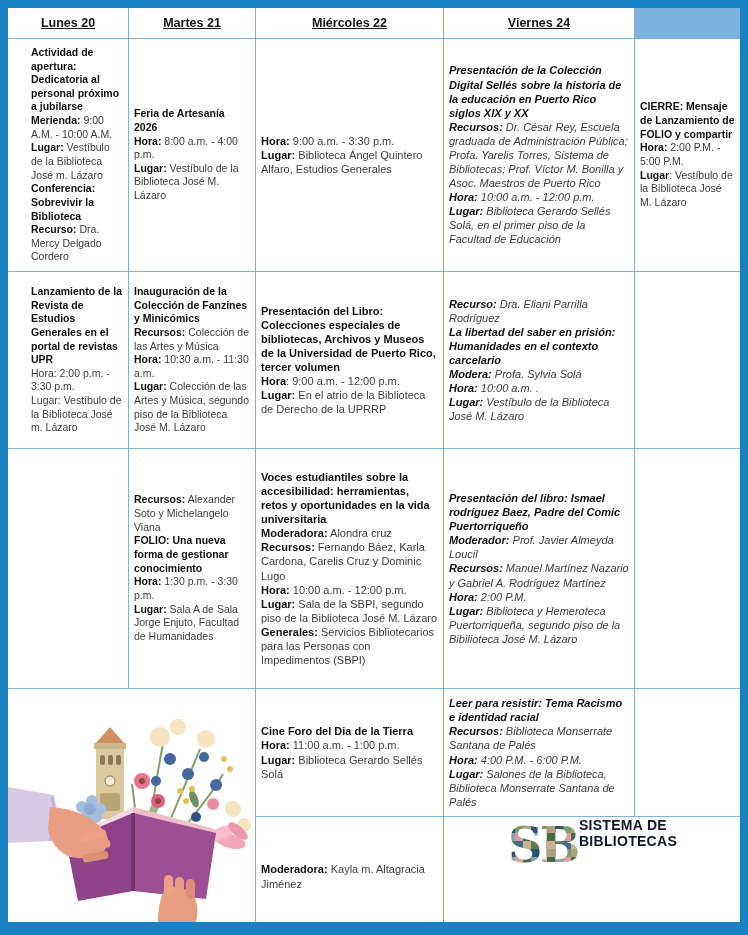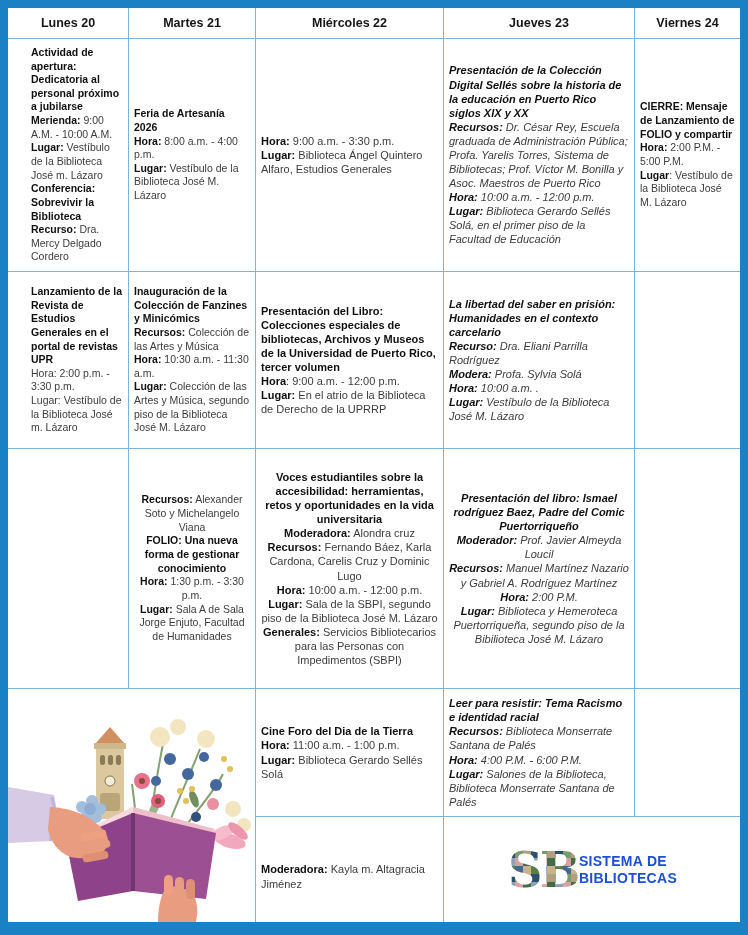--- a/index.html
+++ b/index.html
@@ -11,45 +11,44 @@
   }
   .grid{
     display:grid;width:732px;height:914px;
     grid-template-columns:120px 126px 187px 190px 105px;
     grid-template-rows:30px 232px 176px 239px 127px 105px;
     gap:1px;background:#7fb2da;
   }
   .cellbox{background:#ffffff;overflow:hidden;}
   .dayhdr{
     display:flex;align-items:center;justify-content:center;
-    font-weight:bold;font-size:12.5px;color:#161616;
+    font-weight:bold;font-size:12.5px;color:#161616;text-decoration:underline;
   }
   .cell{
     display:flex;flex-direction:column;justify-content:center;
     padding:4px 5px;font-size:10.5px;line-height:1.3;color:#3c3c3c;
     text-align:left;
   }
   .cell.wide{font-size:11px;line-height:1.28;}
   .cell strong{color:#101010;}
   .c1{grid-column:1;padding-left:23px;} .c2{grid-column:2;} .c3{grid-column:3;} .c4{grid-column:4;font-style:italic;} .c5{grid-column:5;}
-  .r1{grid-row:2;} .r2{grid-row:3;} .r3{grid-row:4;text-align:center;} .r4{grid-row:5;} .r5{grid-row:6;gap:48px;}
+  .r1{grid-row:2;} .r2{grid-row:3;} .r3{grid-row:4;} .r4{grid-row:5;} .r5{grid-row:6;gap:48px;}
   .illus{grid-column:1/3;grid-row:5/7;display:flex;align-items:flex-end;justify-content:flex-start;}
-  .logoCell{grid-column:4/6;grid-row:6/7;display:flex;align-items:center;justify-content:center;}
-  .logoText{font-weight:bold;font-size:14px;line-height:1.15;color:#1d4ed8;letter-spacing:.3px;}
+  .logoCell{grid-column:4/6;grid-row:6/7;display:flex;justify-content:center;}
+  .logoText{font-weight:bold;font-size:14px;line-height:1.15;color:#0f172a;letter-spacing:.3px;}
 </style>
 </head>
 <body>
 
 <div class="frame">
   <div class="grid">
 
     <div class="cellbox dayhdr">Lunes 20</div>
     <div class="cellbox dayhdr">Martes 21</div>
     <div class="cellbox dayhdr">Miércoles 22</div>
-    <div class="cellbox dayhdr">Jueves 23</div>
     <div class="cellbox dayhdr">Viernes 24</div>
 
     <div class="cellbox cell c1 r1">
         <div><strong>Actividad de apertura: Dedicatoria al personal próximo a jubilarse</strong></div>
         <div><strong>Merienda:</strong> 9:00 A.M. - 10:00 A.M.</div>
         <div><strong>Lugar:</strong> Vestíbulo de la Biblioteca José m. Lázaro</div>
         <div><strong>Conferencia: Sobrevivir la Biblioteca</strong></div>
         <div><strong>Recurso:</strong> Dra. Mercy Delgado Cordero</div>
       </div>
     <div class="cellbox cell c2 r1">
@@ -83,22 +82,22 @@
         <div><strong>Recursos:</strong> Colección de las Artes y Música</div>
         <div><strong>Hora:</strong> 10:30 a.m. - 11:30 a.m.</div>
         <div><strong>Lugar:</strong> Colección de las Artes y Música, segundo piso de la Biblioteca José M. Lázaro</div>
       </div>
     <div class="cellbox cell wide c3 r2">
         <div><strong>Presentación del Libro: Colecciones especiales de bibliotecas, Archivos y Museos de la Universidad de Puerto Rico, tercer volumen</strong></div>
         <div><strong>Hora</strong>: 9:00 a.m. - 12:00 p.m.</div>
         <div><strong>Lugar:</strong> En el atrio de la Biblioteca de Derecho de la UPRRP</div>
       </div>
     <div class="cellbox cell wide c4 r2">
+        <div><strong>Recurso:</strong> Dra. Eliani Parrilla Rodríguez</div>
         <div><strong>La libertad del saber en prisión: Humanidades en el contexto carcelario</strong></div>
-        <div><strong>Recurso:</strong> Dra. Eliani Parrilla Rodríguez</div>
         <div><strong>Modera:</strong> Profa. Sylvia Solá</div>
         <div><strong>Hora:</strong> 10:00 a.m. .</div>
         <div><strong>Lugar:</strong> Vestíbulo de la Biblioteca José M. Lázaro</div>
       </div>
     <div class="cellbox c5 r2"></div>
 
     <div class="cellbox c1 r3"></div>
     <div class="cellbox cell c2 r3">
         <div><strong>Recursos:</strong> Alexander Soto y Michelangelo Viana</div>
         <div><strong>FOLIO: Una nueva forma de gestionar conocimiento</strong></div>

